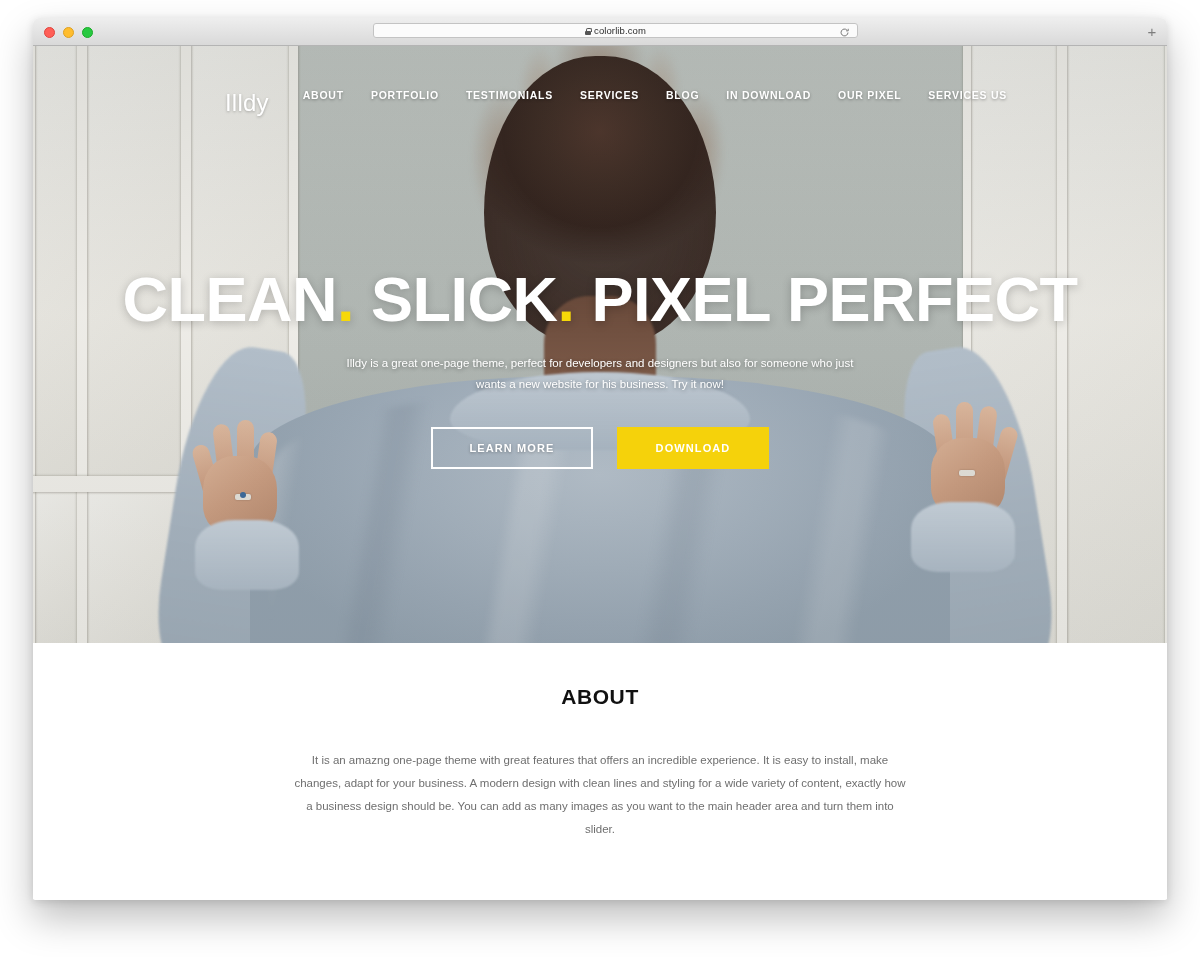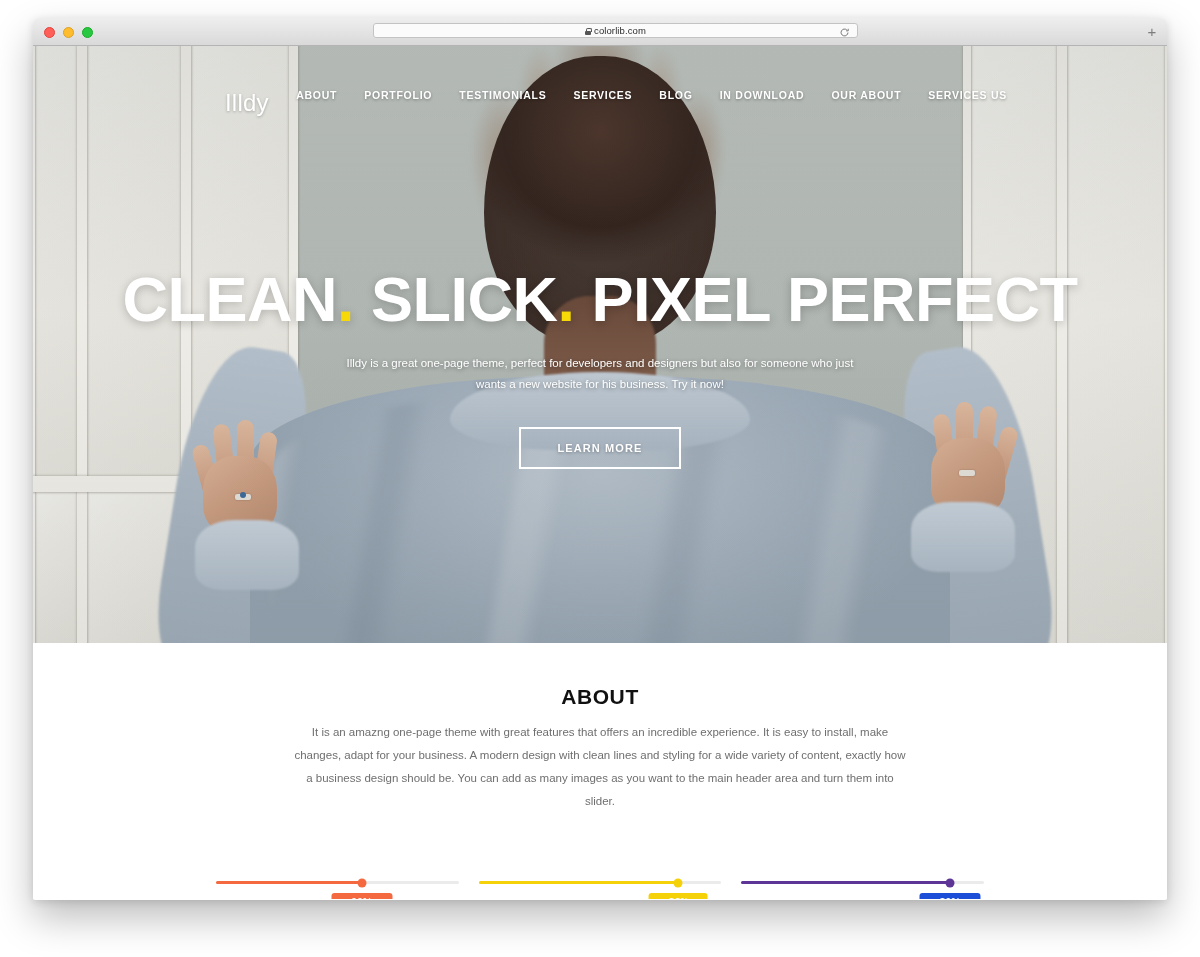--- a/index.html
+++ b/index.html
@@ -402,21 +402,21 @@
     height: 256px;
   }
   .about-title {
     text-align: center;
     font-size: 21px;
     font-weight: bold;
     color: #111111;
     letter-spacing: 0.6px;
   }
   .about-text {
-    margin: 12px auto 0;
+    margin: 40px auto 0;
     width: 620px;
     text-align: center;
     font-size: 11.5px;
     line-height: 2.0;
     color: #6f6f6f;
   }
 
   
   .skills {
     margin: 36px auto 0;
@@ -560,32 +560,33 @@
 
       <header class="site-header">
         <div class="logo">Illdy</div>
         <nav class="nav">
           <a class="nav-item">ABOUT</a>
           <a class="nav-item">PORTFOLIO</a>
           <a class="nav-item">TESTIMONIALS</a>
           <a class="nav-item">SERVICES</a>
           <a class="nav-item">BLOG</a>
           <a class="nav-item">IN DOWNLOAD</a>
-          <a class="nav-item">OUR ABOUT</a>
+          <a class="nav-item">OUR PIXEL</a>
           <a class="nav-item">SERVICES US</a>
         </nav>
       </header>
 
       <div class="hero-content">
         <h1 class="hero-title"><span>CLEAN</span><span class="dot-accent">.</span><span> SLICK</span><span class="dot-accent">.</span><span> PIXEL PERFECT</span></h1>
 
         <p class="hero-sub">Illdy is a great one-page theme, perfect for developers and designers but also for someone who just wants a new website for his business. Try it now!</p>
 
         <div class="hero-buttons">
           <a class="btn btn-outline">LEARN MORE</a>
+          <a class="btn btn-solid">DOWNLOAD</a>
         </div>
       </div>
     </section>
 
     <section class="about">
       <h2 class="about-title">ABOUT</h2>
       <p class="about-text">It is an amazng one-page theme with great features that offers an incredible experience. It is easy to install, make changes, adapt for your business. A modern design with clean lines and styling for a wide variety of content, exactly how a business design should be. You can add as many images as you want to the main header area and turn them into slider.</p>
 
       <div class="skills">
 

